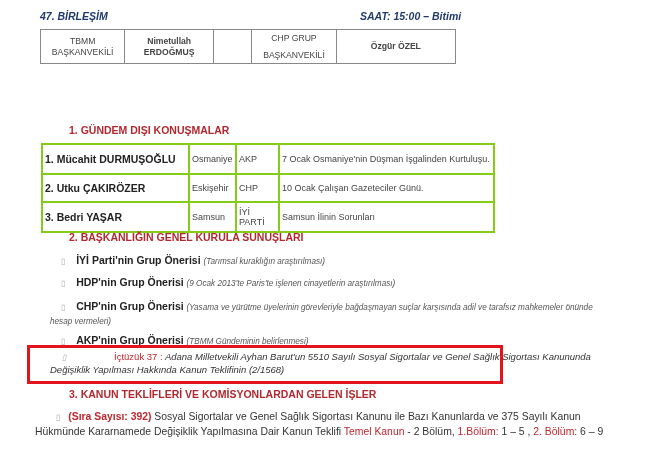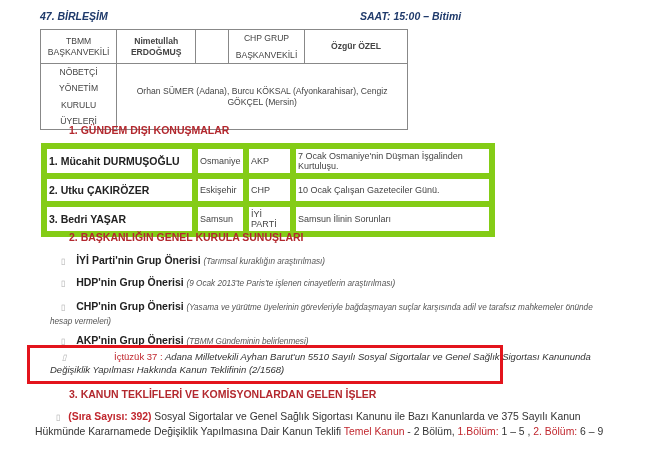--- a/index.html
+++ b/index.html
@@ -8,33 +8,33 @@
       font-family: "Liberation Sans", sans-serif; color: #333;
     }
     .abs { position: absolute; }
     .header-line {
       left: 40px; top: 8px; width: 470px; height: 16px;
       font-size: 10.5px; font-weight: bold; font-style: italic; color: #1f3a6b;
     }
     .header-line span { position: absolute; top: 2px; white-space: nowrap; }
     table { border-collapse: collapse; }
     .top-table {
-      left: 40px; top: 29px; width: 368px;
+      left: 40px; top: 29px; width: 416px;
     }
     .top-table td {
       border: 1px solid #888; font-size: 8.6px; color: #444; text-align: center;
       padding: 0 2px; line-height: 1.25;
     }
     .red-name { color: #c0262d; font-weight: bold; font-size: 10px; }
     .section-title {
       font-size: 10.5px; font-weight: bold; color: #b3282e; white-space: nowrap; margin-left: 28px;
     }
     .speech-table { left: 41px; top: 143px; width: 454px; }
     .speech-table td {
-      border: 6px solid #84cc16; font-size: 9px; color: #444; padding: 1px 2px;
+      border: 2px solid #84cc16; font-size: 9px; color: #444; padding: 1px 2px;
       line-height: 1.15; vertical-align: middle;
     }
     .speech-table td.name { font-weight: bold; font-size: 10.5px; color: #222; }
     .item {
       font-size: 10px; color: #444; white-space: nowrap;
     }
     .bullet { color: #aaa; font-size: 8px; margin-right: 8px; }
     .item .ttl { font-weight: bold; color: #222; font-size: 10.5px; }
     .item .desc { font-style: italic; font-size: 8.2px; color: #555; }
     .redbox {
@@ -68,28 +68,20 @@
     <td style="width:76px" class="red-name">
       <div>Nimetullah</div>
       <div>ERDOĞMUŞ</div>
     </td>
     <td style="width:30px;border-right:1px solid #888"></td>
     <td style="width:72px">
       <div>CHP GRUP</div>
       <div style="margin-top:6px">BAŞKANVEKİLİ</div>
     </td>
     <td style="width:104px" class="red-name"><span>Özgür ÖZEL</span></td>
-  </tr>
-  <tr style="height:52px">
-    <td style="line-height:1.9">
-      <div>NÖBETÇİ</div>
-      <div>YÖNETİM</div>
-      <div>KURULU ÜYELERİ</div>
-    </td>
-    <td colspan="4">Orhan SÜMER (Adana), Burcu KÖKSAL (Afyonkarahisar), Cengiz GÖKÇEL (Mersin)</td>
   </tr>
 </tbody>
   </table>
 
 <div class="abs section-title" style="left:41px;top:124px">1. GÜNDEM DIŞI KONUŞMALAR</div>
 <table class="abs speech-table">
   <tbody>
       <tr style="height:30px">
     <td class="name" style="width:141px">1. Mücahit DURMUŞOĞLU</td>
     <td style="width:41px">Osmaniye</td>

